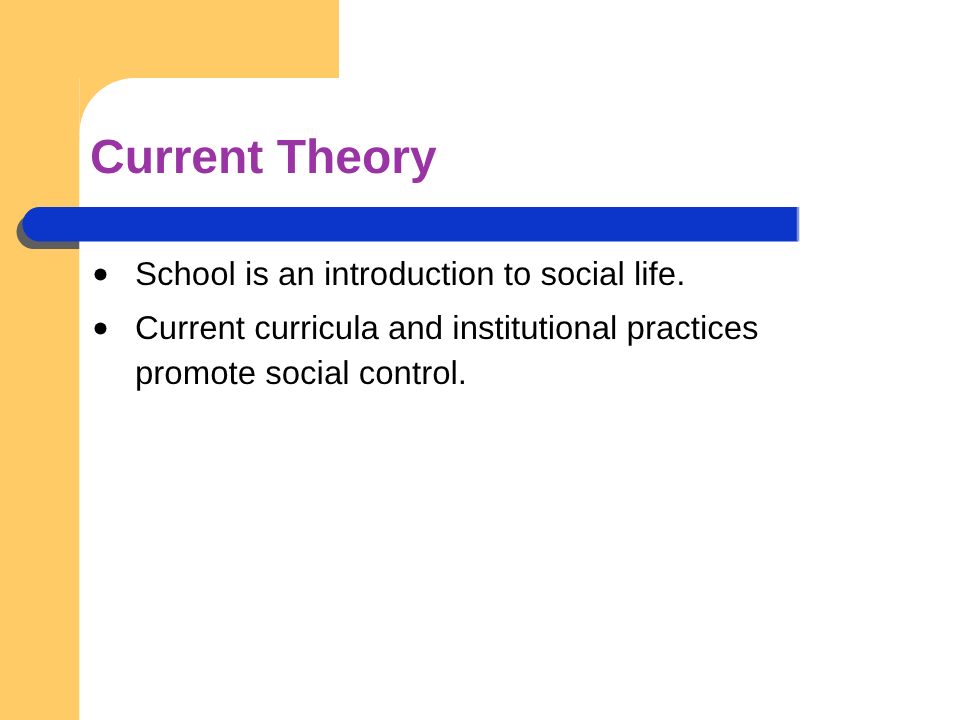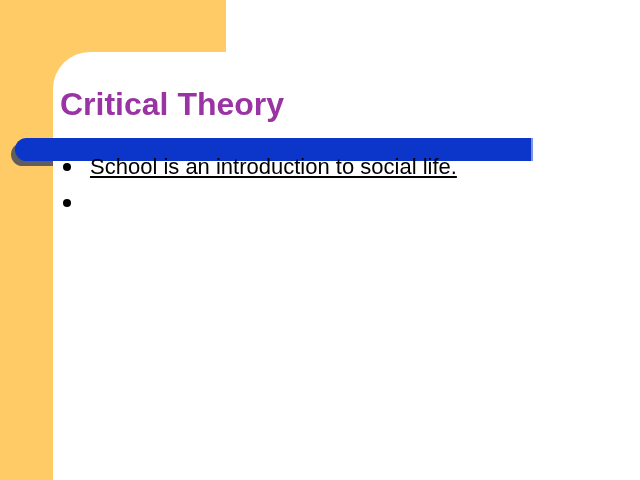--- a/index.html
+++ b/index.html
@@ -71,26 +71,25 @@
   .slide-title{
     position:absolute;left:60px;top:86px;
     margin:0;
     font-size:32px;line-height:36px;
     font-weight:bold;
     color:var(--title-purple);
     white-space:nowrap;
     z-index:3;
   }
   .bullet-list{
-    position:absolute;left:63px;top:152px;
+    position:absolute;left:63px;top:168px;
     width:535px;
     margin:0;padding:0;
     list-style:none;
     z-index:3;
-    text-decoration:underline;
   }
   .bullet-item{
     display:flex;
     align-items:flex-start;
     margin:0 0 6px 0;
   }
   .bullet-dot{
     flex:0 0 8px;
     width:8px;height:8px;
     margin:11px 19px 0 0;
@@ -110,27 +109,29 @@
 <div class="slide">
 
   <div class="orange-top-band"></div>
   <div class="orange-left-band">
     <div class="bar-shadow"></div>
   </div>
   <div class="corner-fillet"></div>
 
   <div class="content-card"></div>
 
-  <h1 class="slide-title">Critical Theory</h1>
+  <h1 class="slide-title">Current Theory</h1>
 
   <div class="title-underline-bar"></div>
 
   <ul class="bullet-list">
     <li class="bullet-item">
       <span class="bullet-dot"></span>
       <span class="bullet-text">School is an introduction to social life.</span>
     </li>
     <li class="bullet-item">
       <span class="bullet-dot"></span>
+      <span class="bullet-text">Current curricula and institutional practices
+promote social control.</span>
     </li>
   </ul>
 
 </div>
 
 </body></html>

